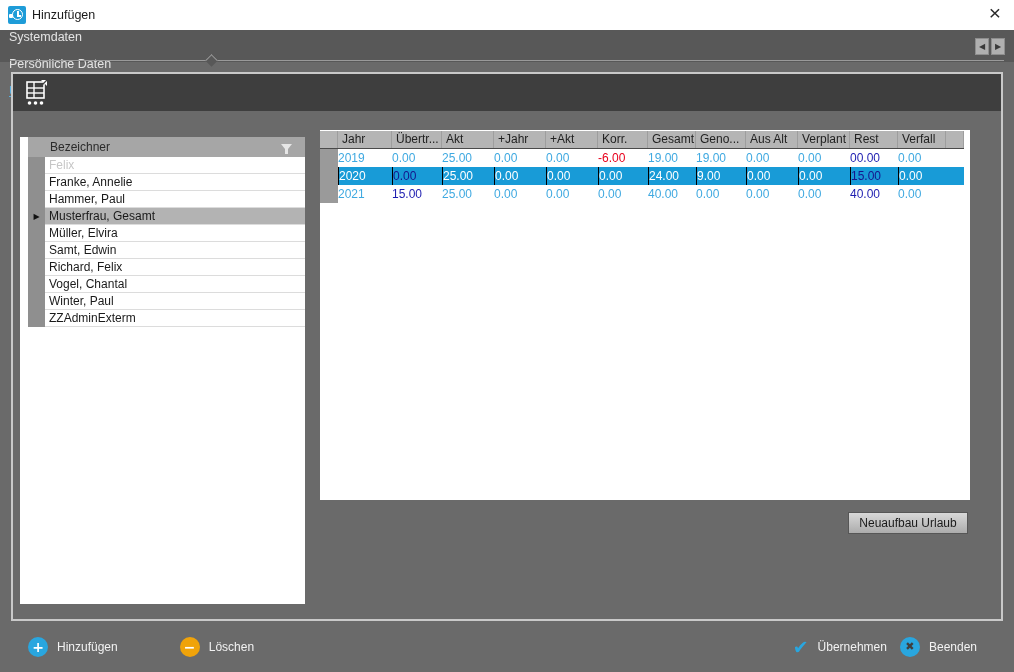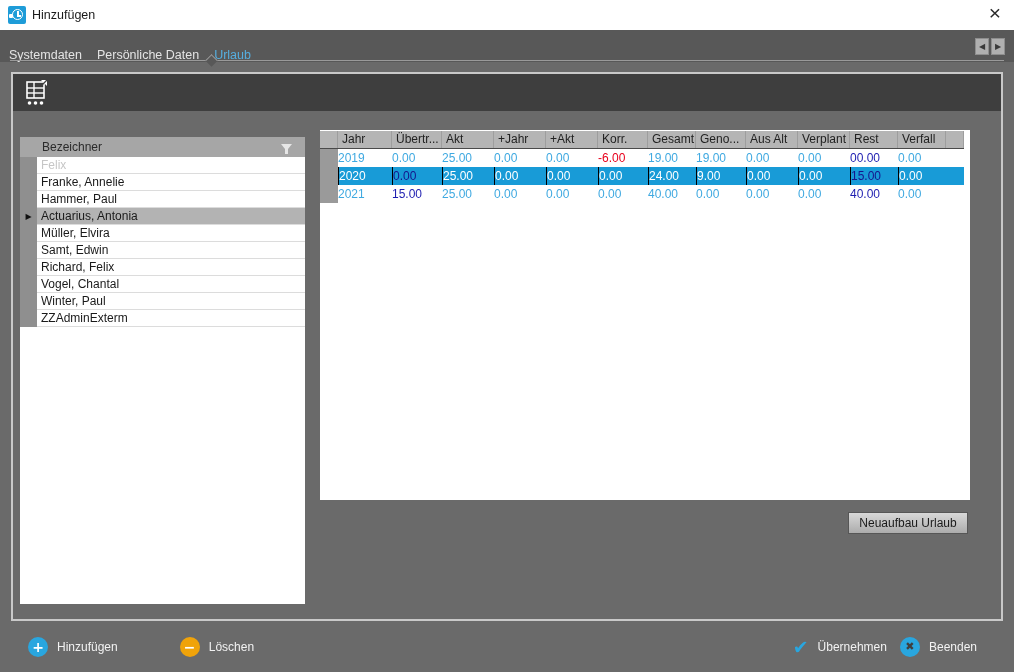--- a/index.html
+++ b/index.html
@@ -14,35 +14,35 @@
   .app-icon { position:absolute; left:8px; top:6px; width:18px; height:18px; background:#1E9CD8; border-radius:2px; }
   .app-icon .clock { position:absolute; left:4px; top:3px; width:11px; height:11px; border:1.5px solid #fff; border-radius:50%; }
   .app-icon .hand1 { position:absolute; left:9px; top:5px; width:1.5px; height:5px; background:#fff; }
   .app-icon .hand2 { position:absolute; left:9px; top:9px; width:4px; height:1.5px; background:#fff; }
   .app-icon .stub  { position:absolute; left:1px; top:8px; width:4px; height:4px; background:#fff; border-radius:1px; }
   .title-text { position:absolute; left:32px; top:0; line-height:30px; color:#1a1a1a; font-size:12.5px; }
   .close-btn { position:absolute; right:6px; top:0px; width:26px; height:28px; text-align:center;
                line-height:26px; font-size:21px; color:#2b2b2b; cursor:default; }
   
   .tabbar { position:absolute; left:0; top:30px; width:1014px; height:32px; background:#585858; }
-  .tablist { position:absolute; left:8px; top:0; height:32px; display:flex; gap:13px; align-items:flex-end; }
+  .tablist { position:absolute; left:8px; top:0; height:32px; display:flex; gap:13px; align-items:flex-start;flex-direction:column; }
   .tab { color:#E4E4E4; font-size:12.5px; padding:0 1px; cursor:default; }
   .tab.active { color:#56AEDF;text-decoration:underline; }
   .tab-underline { position:absolute; left:10px; top:60px; width:994px; height:1px; background:#9A9A9A; }
   .tab-caret { position:absolute; left:207px; top:56px; width:9px; height:9px; background:#585858;
                border-top:1px solid #9A9A9A; border-left:1px solid #9A9A9A; transform:rotate(45deg); }
   .nav-btn { position:absolute; top:38px; width:14px; height:17px; background:#B0B0B0; border:1px solid #8E8E8E;
              color:#3a3a3a; font-size:8px; text-align:center; line-height:15px; font-family:"DejaVu Sans",sans-serif; }
   .nav-prev { left:975px; } .nav-next { left:991px; }
   
   .panel { position:absolute; left:11px; top:72px; width:992px; height:549px; border:2px solid #C9C9C9; background:#6A6A6A; }
   .toolbar { position:absolute; left:13px; top:74px; width:988px; height:37px; background:#3E3E3E; }
   .tool-icon { position:absolute; left:24px; top:79px; width:26px; height:28px; }
   
-  .elist { position:absolute; left:20px; top:137px; width:285px; height:467px; background:#FFFFFF; }
+  .elist { position:absolute; left:20px; top:137px; width:285px; height:467px; background:#FFFFFF;padding-left:8px; }
   .elist-header { height:20px; background:#A6A6A6; color:#2b2b2b; line-height:20px; padding-left:22px; position:relative; }
   .filter-icon { position:absolute; right:12px; top:4px; }
   .erow { display:flex; height:17px; }
   .egut { width:17px; background:#8F8F8F; color:#111; font-size:8px; line-height:17px; text-align:center;
           font-family:"DejaVu Sans",sans-serif; }
   .ename { flex:1; line-height:16px; padding-left:4px; color:#1a1a1a; border-bottom:1px solid #DCDCDC; background:#fff; }
   .erow.esel .ename { background:#B3B3B3; }
   .erow.edis .ename { color:#C6C6C6; }
   
   .vtable { position:absolute; left:320px; top:130px; width:650px; height:370px; background:#FFFFFF; padding:1px 6px 0 0; }
@@ -134,21 +134,21 @@
       <div class="erow">
         <div class="egut"></div>
         <div class="ename">Franke, Annelie</div>
       </div>
       <div class="erow">
         <div class="egut"></div>
         <div class="ename">Hammer, Paul</div>
       </div>
       <div class="erow esel">
         <div class="egut">▶</div>
-        <div class="ename">Actuarius, Antonia</div>
+        <div class="ename">Musterfrau, Gesamt</div>
       </div>
       <div class="erow">
         <div class="egut"></div>
         <div class="ename">Müller, Elvira</div>
       </div>
       <div class="erow">
         <div class="egut"></div>
         <div class="ename">Samt, Edwin</div>
       </div>
       <div class="erow">

